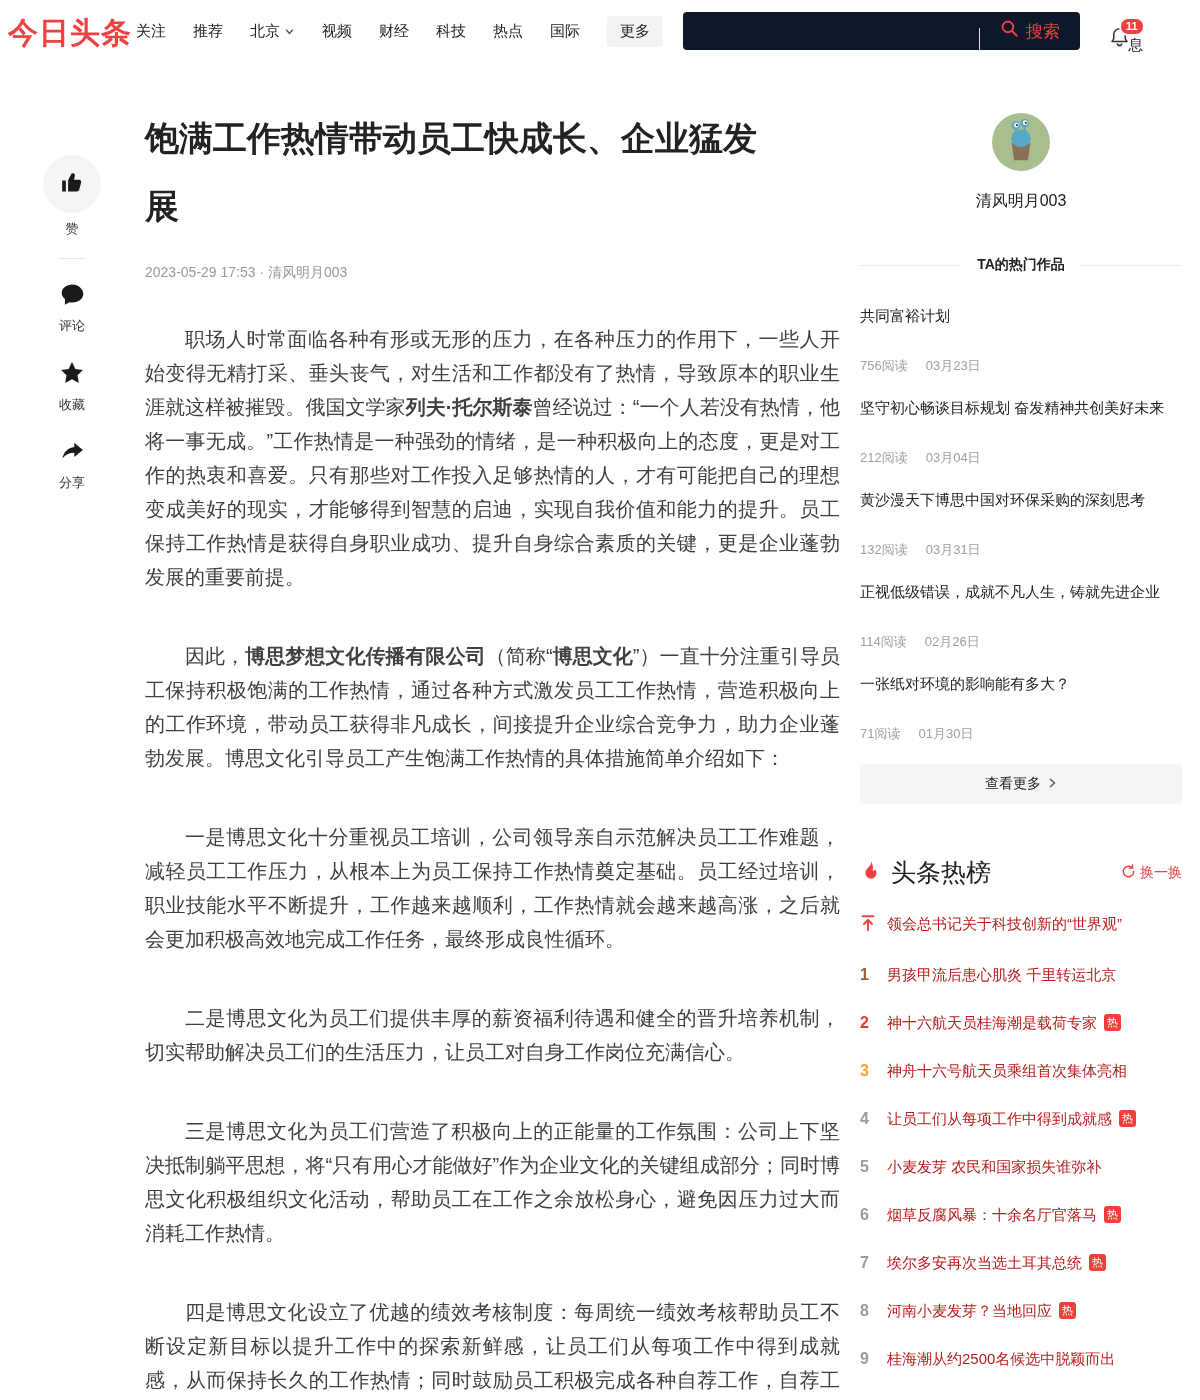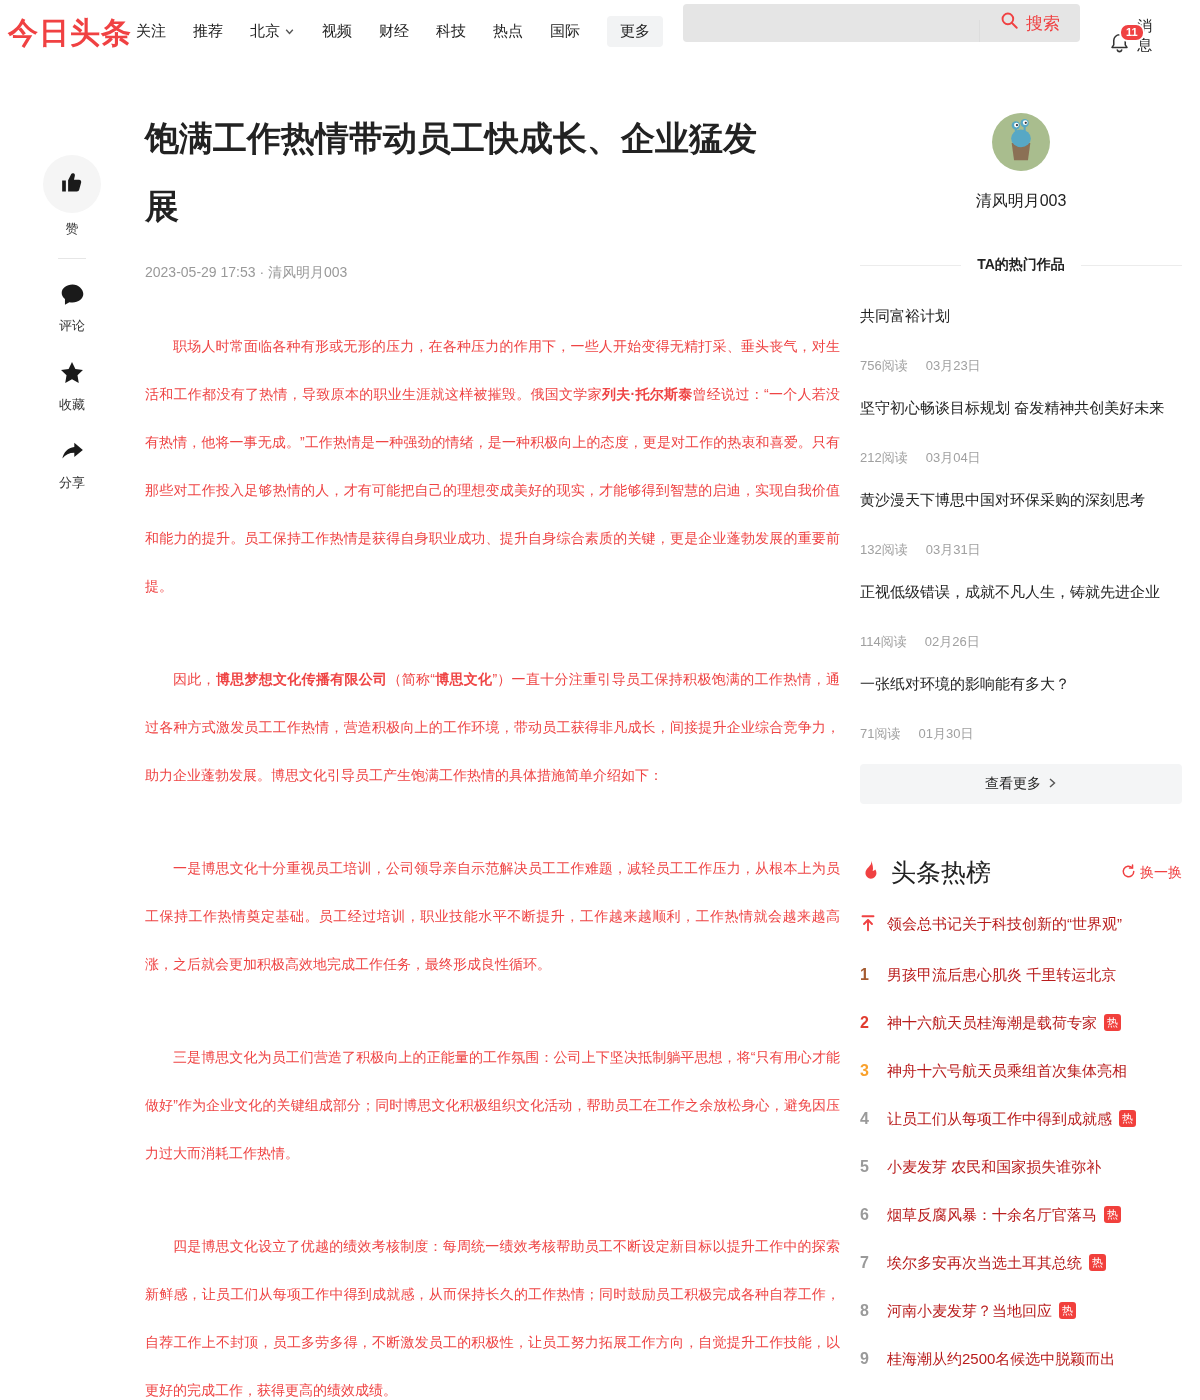--- a/index.html
+++ b/index.html
@@ -8,30 +8,30 @@
   .page { position:relative; width:1200px; height:1400px; }
 
   
   .topbar { position:absolute; top:0; left:0; width:1120px; height:62px; background:#fff; }
   .logo { position:absolute; left:8px; top:13px; font-size:30px; font-weight:800;
     color:var(--red); letter-spacing:1px; cursor:pointer; }
   .nav { position:absolute; left:136px; top:0; height:62px; display:flex; align-items:center; }
   .nav-item { display:flex; align-items:center; gap:4px; font-size:15px; color:#222;
     margin-right:27px; cursor:pointer; white-space:nowrap; }
   .nav-item.pill { background:#f2f3f4; padding:6px 13px; border-radius:4px; margin-right:0; }
-  .search { position:absolute; left:683px; top:4px; width:397px; height:38px;
-    background:#e5e5e5; border-radius:4px; display:flex; align-items:flex-end; }
+  .search { position:absolute; left:683px; top:12px; width:397px; height:38px;
+    background:#0f172a; border-radius:4px; display:flex; align-items:flex-end; }
   .search input { flex:1; height:100%; border:none; outline:none; background:transparent;
     padding:0 12px; font-size:14px; color:#222; }
   .search-divider { width:1px; height:22px; background:#ddd; }
   .search-btn { display:flex; align-items:center; gap:7px; border:none; background:transparent;
     padding:0 20px; height:100%; color:var(--red); font-size:17px; cursor:pointer;
     font-family:inherit; }
-  .msg { position:absolute; left:1108px; top:17px; display:flex; align-items:flex-end;
-    gap:12px; font-size:15px; color:#222; cursor:pointer; }
+  .msg { position:absolute; left:1108px; top:17px; display:flex; align-items:center;
+    gap:3px; font-size:15px; color:#222; cursor:pointer; }
   .bell-wrap { position:relative; width:24px; height:26px; }
   .bell-wrap svg { position:absolute; left:0; bottom:0; }
   .badge { position:absolute; top:-6px; left:11px; background:var(--red); color:#fff;
     font-size:11px; line-height:13px; padding:1px 5px; border-radius:9px;
     border:2px solid #fff; font-weight:700; }
 
   
   .rail { position:absolute; left:42px; top:155px; width:60px; display:flex;
     flex-direction:column; align-items:center; }
   .rail .like-circle { width:58px; height:58px; border-radius:50%; background:#f5f5f5;
@@ -40,21 +40,21 @@
   .rail .r-divider { width:28px; border-top:1px solid #e6e6e6; margin:20px 0 22px; }
   .rail .r-item { display:flex; flex-direction:column; align-items:center; cursor:pointer;
     margin-bottom:24px; }
   .rail .r-item .r-label { margin-top:5px; }
 
   
   .article { position:absolute; left:145px; top:104px; width:695px; }
   .article h1 { font-size:34px; line-height:68px; font-weight:700; color:#222;
     max-width:642px; margin-bottom:24px; }
   .article .meta { font-size:14px; color:#999; margin-bottom:40px; }
-  .article p { font-size:14px; line-height:48px; color:#ef4444; text-indent:2em;
+  .article p { font-size:20px; line-height:34px; color:#404040; text-indent:2em;
     margin-bottom:45px; text-align:justify; }
   .article p strong { font-weight:700; }
 
   
   .sidebar { position:absolute; left:860px; top:104px; width:322px; }
   .author { text-align:center; }
   .author .avatar { display:inline-block; margin-top:9px; cursor:pointer; }
   .author .a-name { font-size:16px; color:#222; font-weight:500; margin-top:16px; }
   .works-divider { display:flex; align-items:center; gap:16px; margin:44px 0 30px; }
   .works-divider .line { flex:1; border-top:1px solid #ececec; }
@@ -173,20 +173,21 @@
       </div>
     </aside>
 
   <article class="article">
     <h1>饱满工作热情带动员工快成长、企业猛发展</h1>
     <div class="meta">2023-05-29 17:53 · 清风明月003</div>
     <div id="paragraphs">
         <p><span>职场人时常面临各种有形或无形的压力，在各种压力的作用下，一些人开始变得无精打采、垂头丧气，对生活和工作都没有了热情，导致原本的职业生涯就这样被摧毁。俄国文学家</span><strong>列夫·托尔斯泰</strong><span>曾经说过：“一个人若没有热情，他将一事无成。”工作热情是一种强劲的情绪，是一种积极向上的态度，更是对工作的热衷和喜爱。只有那些对工作投入足够热情的人，才有可能把自己的理想变成美好的现实，才能够得到智慧的启迪，实现自我价值和能力的提升。员工保持工作热情是获得自身职业成功、提升自身综合素质的关键，更是企业蓬勃发展的重要前提。</span></p>
         <p><span>因此，</span><strong>博思梦想文化传播有限公司</strong><span>（简称“</span><strong>博思文化</strong><span>”）一直十分注重引导员工保持积极饱满的工作热情，通过各种方式激发员工工作热情，营造积极向上的工作环境，带动员工获得非凡成长，间接提升企业综合竞争力，助力企业蓬勃发展。博思文化引导员工产生饱满工作热情的具体措施简单介绍如下：</span></p>
         <p><span>一是博思文化十分重视员工培训，公司领导亲自示范解决员工工作难题，减轻员工工作压力，从根本上为员工保持工作热情奠定基础。员工经过培训，职业技能水平不断提升，工作越来越顺利，工作热情就会越来越高涨，之后就会更加积极高效地完成工作任务，最终形成良性循环。</span></p>
+        <p><span>二是博思文化为员工们提供丰厚的薪资福利待遇和健全的晋升培养机制，切实帮助解决员工们的生活压力，让员工对自身工作岗位充满信心。</span></p>
         <p><span>三是博思文化为员工们营造了积极向上的正能量的工作氛围：公司上下坚决抵制躺平思想，将“只有用心才能做好”作为企业文化的关键组成部分；同时博思文化积极组织文化活动，帮助员工在工作之余放松身心，避免因压力过大而消耗工作热情。</span></p>
         <p><span>四是博思文化设立了优越的绩效考核制度：每周统一绩效考核帮助员工不断设定新目标以提升工作中的探索新鲜感，让员工们从每项工作中得到成就感，从而保持长久的工作热情；同时鼓励员工积极完成各种自荐工作，自荐工作上不封顶，员工多劳多得，不断激发员工的积极性，让员工努力拓展工作方向，自觉提升工作技能，以更好的完成工作，获得更高的绩效成绩。</span></p>
       </div>
   </article>
 
   <aside class="sidebar">
     <div class="author">
       <span class="avatar" id="avatar"><svg width="58" height="58" viewBox="0 0 56 56">
             <circle cx="28" cy="28" r="28" fill="#a9bd8e"></circle>
             <path d="M19 29h18l-2.3 16.5h-13.4z" fill="#8b7055"></path>

